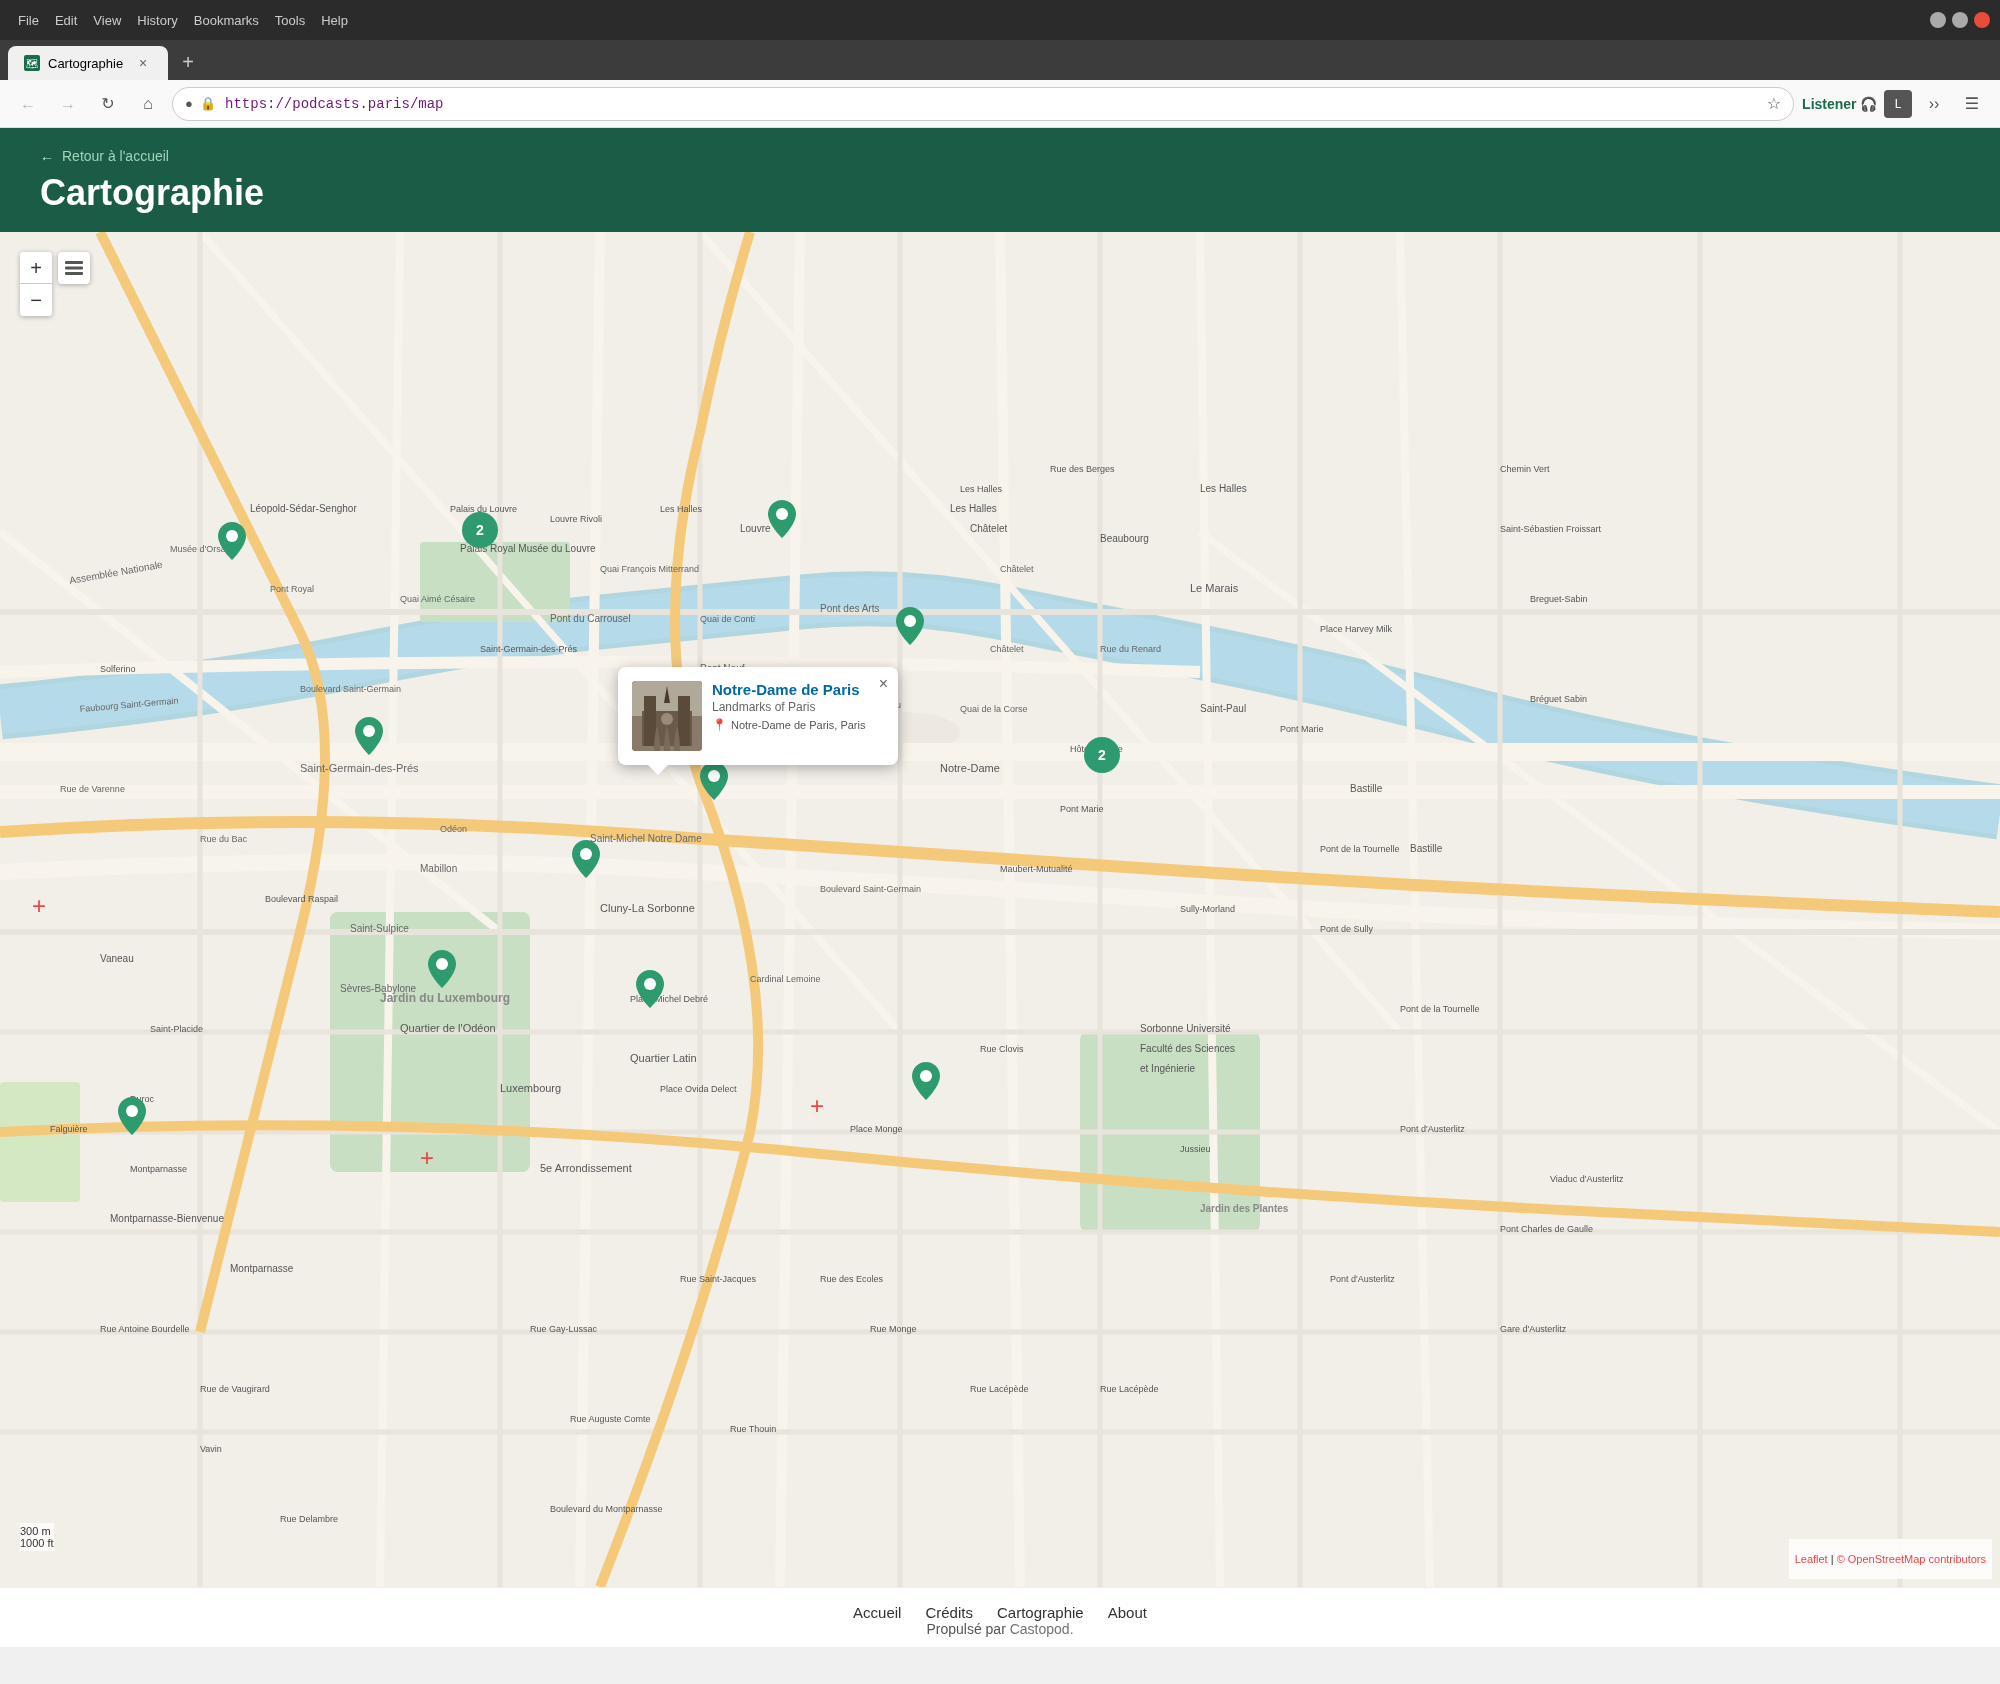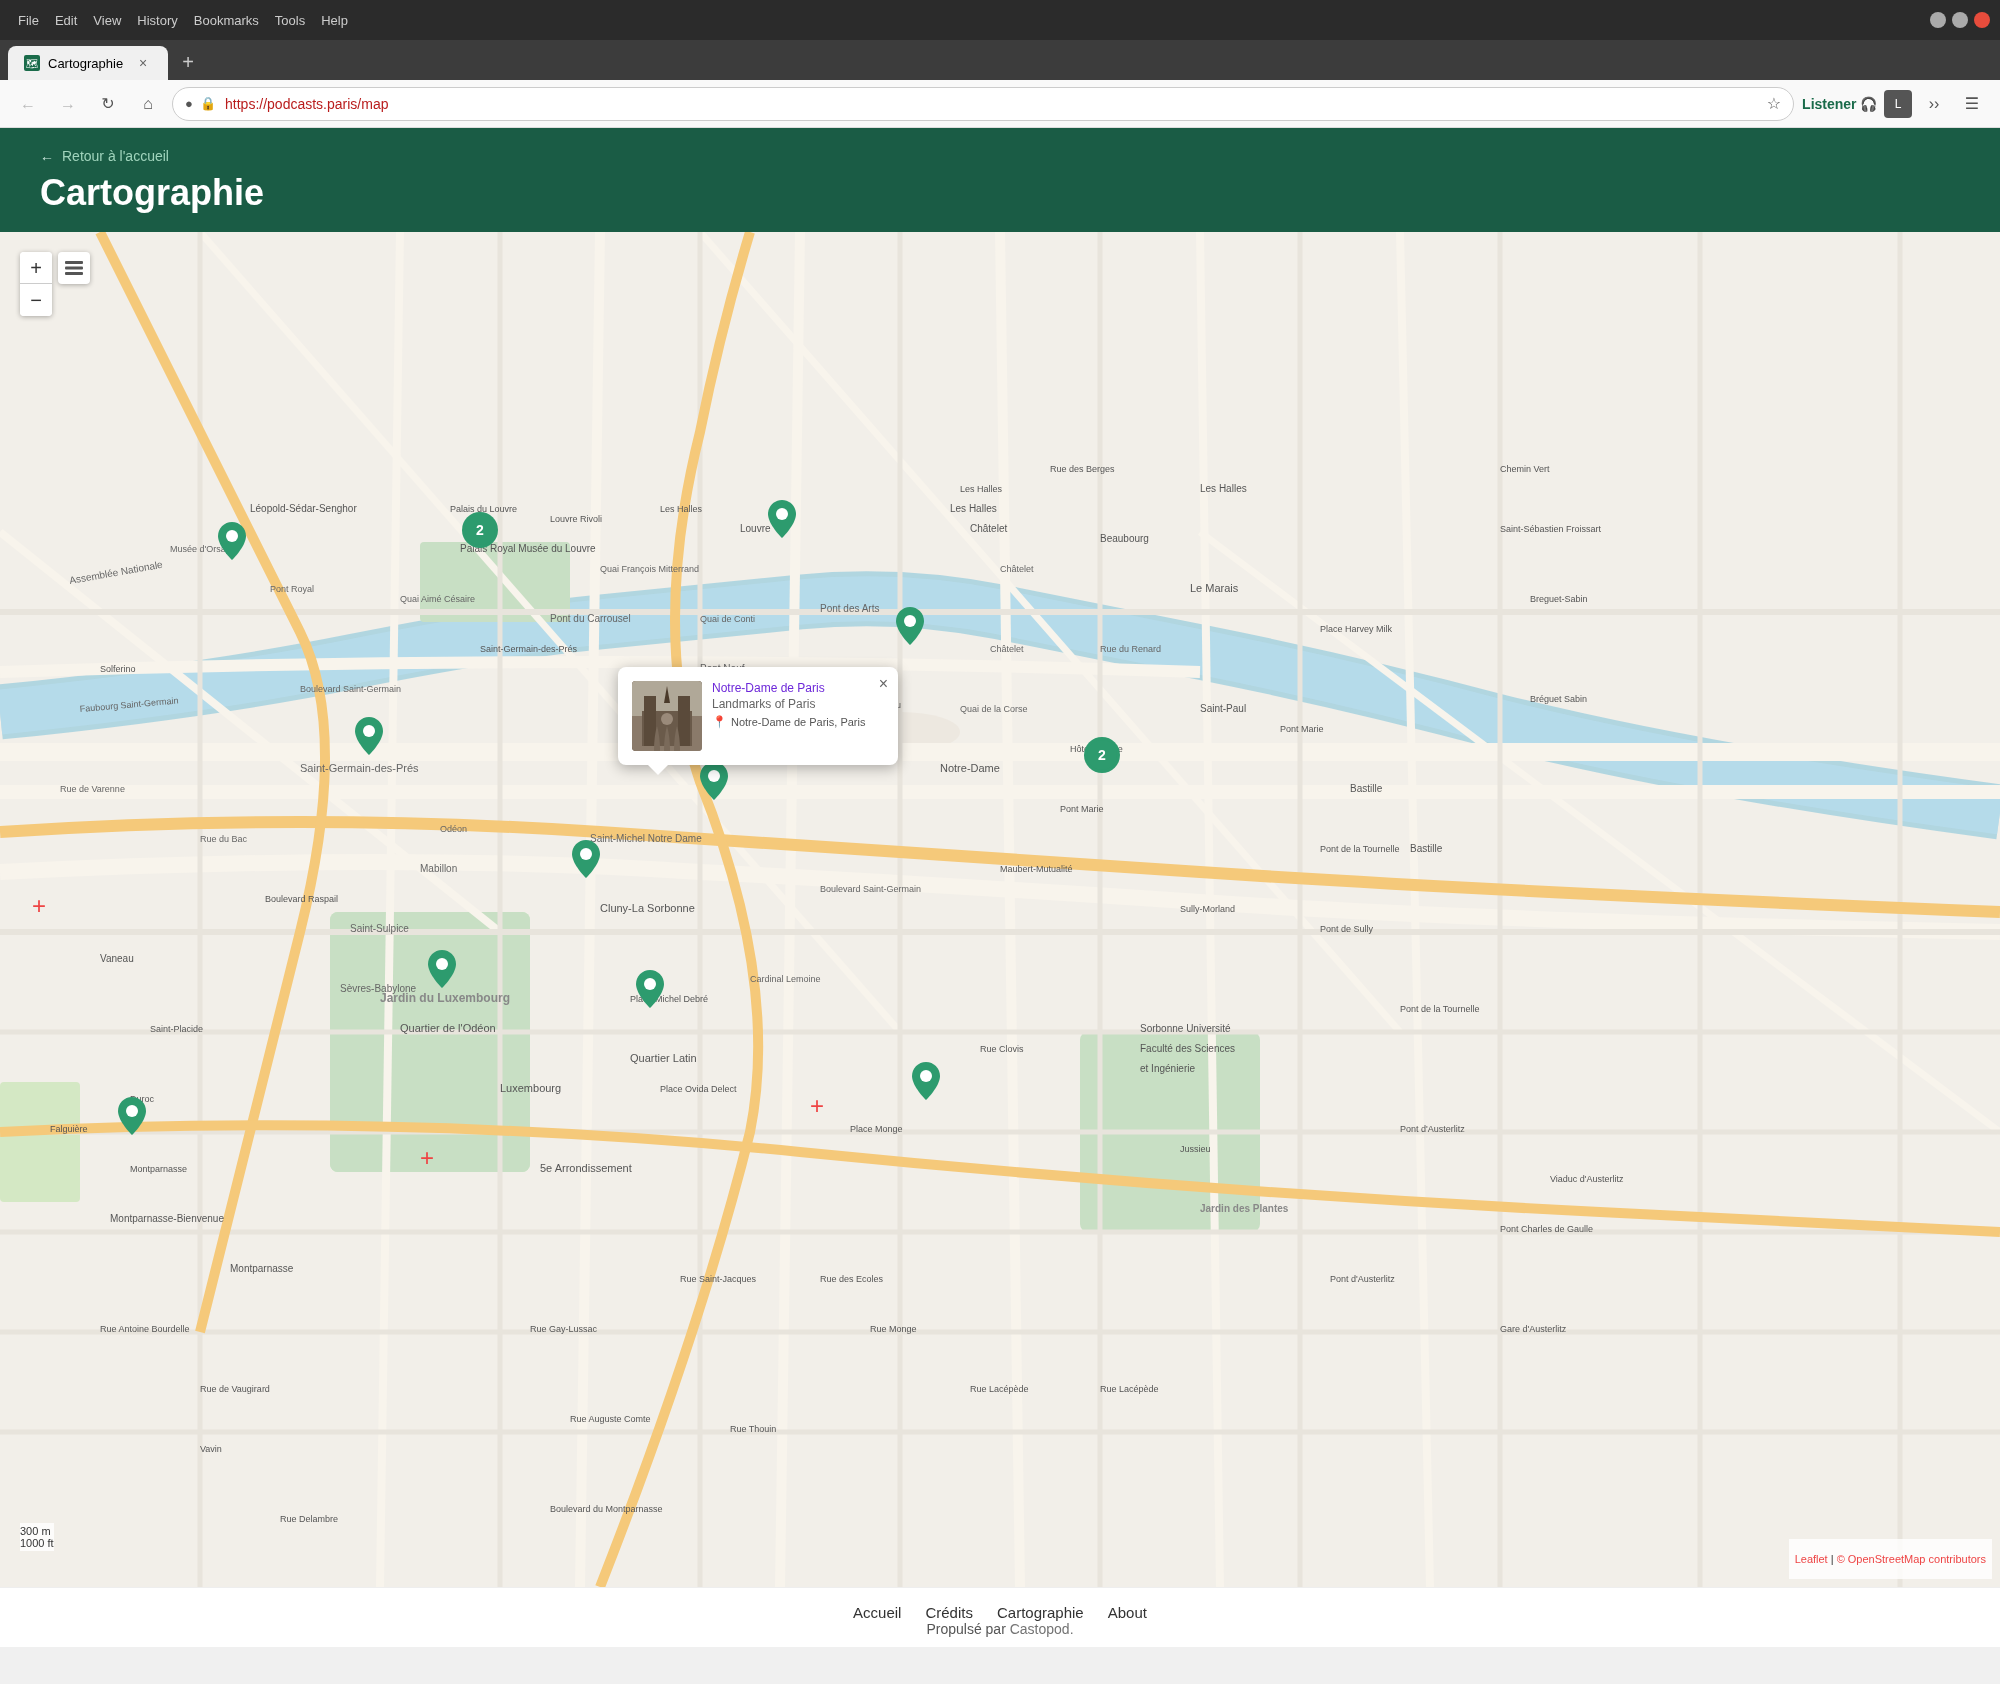--- a/index.html
+++ b/index.html
@@ -106,21 +106,21 @@
       border-radius: 20px;
       border: 1px solid #ccc;
       background: white;
       display: flex;
       align-items: center;
       padding: 0 12px;
       gap: 8px;
       font-size: 14px;
     }
     .address-lock { color: #555; font-size: 13px; }
-    .address-text { flex: 1; color: #b91c1c; }
+    .address-text { flex: 1; color: #701a75; font-family: Liberation Mono, monospace; }
     .address-star { color: #555; font-size: 16px; }
     .nav-right {
       display: flex;
       align-items: center;
       gap: 6px;
     }
     .listener-btn {
       color: #1a6b4a;
       font-size: 14px;
       font-weight: bold;
@@ -273,23 +273,23 @@
       flex-shrink: 0;
     }
     .popup-image-inner {
       width: 70px;
       height: 70px;
       background: linear-gradient(135deg, #a08060 0%, #705030 40%, #908070 60%, #a09080 100%);
       position: relative;
     }
     .popup-text { flex: 1; }
     .popup-title {
-      font-size: 12px;
-      font-weight: normal;
-      color: #6d28d9;
+      font-size: 15px;
+      font-weight: bold;
+      color: #0369a1;
       margin-bottom: 2px;
     }
     .popup-subtitle {
       font-size: 12px;
       color: #666;
       margin-bottom: 4px;
     }
     .popup-location {
       font-size: 11px;
       color: #555;

